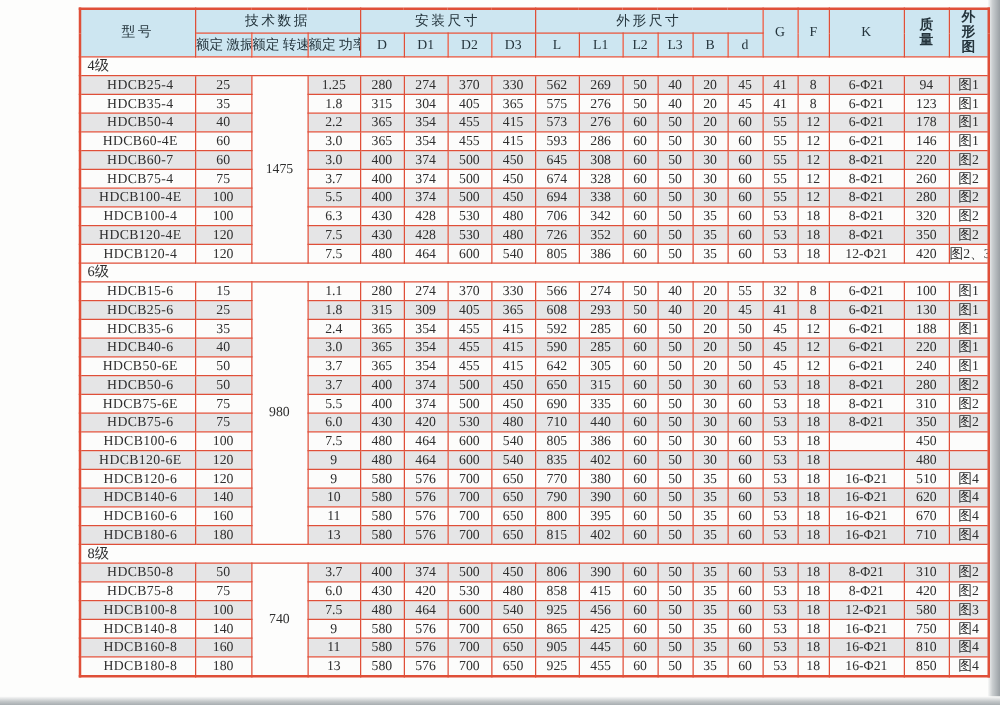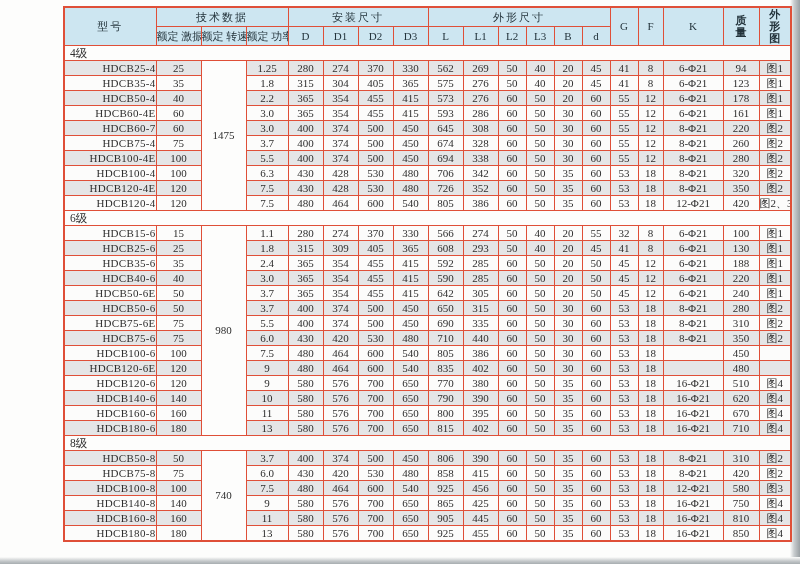--- a/index.html
+++ b/index.html
@@ -29,21 +29,21 @@
   }
   .spec th{background:#cde6f1;color:#24343c;}
   .th-group{height:18px;font-size:12px;letter-spacing:2px;}
   .th-model{font-size:12px;letter-spacing:2px;}
   .th-sub{height:40px;font-size:9.5px;line-height:11px;white-space:pre-line;}
   .th-dim{height:40px;font-size:11px;}
   .vtext{display:inline-block;width:1.05em;word-break:break-all;white-space:normal;line-height:12px;font-size:11px;letter-spacing:0;font-weight:bold;}
   tr.gray td{background:#e5e5e6;}
   tr.white td{background:#fcfcfb;}
   td.section-cell{background:#fdfdfc;text-align:left;padding-left:5px;font-size:11.5px;margin-left:44px;}
-  td.model-cell{text-align:right;padding-left:4px;letter-spacing:0.3px;}
+  td.model-cell{text-align:center;padding-left:4px;letter-spacing:0.3px;}
   td.speed-cell{background:#fdfdfc !important;font-size:11px;}
 </style>
 </head>
 <body>
 
 <div class="page-edge-right"></div>
 <div class="page-edge-bottom"></div>
 
 <table class="spec">
   <colgroup>
@@ -176,21 +176,21 @@
         <td>415</td>
         <td>593</td>
         <td>286</td>
         <td>60</td>
         <td>50</td>
         <td>30</td>
         <td>60</td>
         <td>55</td>
         <td>12</td>
         <td>6-Φ21</td>
-        <td>161</td>
+        <td>146</td>
         <td>图1</td>
       </tr>
       <tr class="gray">
         <td class="model-cell">HDCB60-7</td>
         <td>60</td>
         <td>3.0</td>
         <td>400</td>
         <td>374</td>
         <td>500</td>
         <td>450</td>

